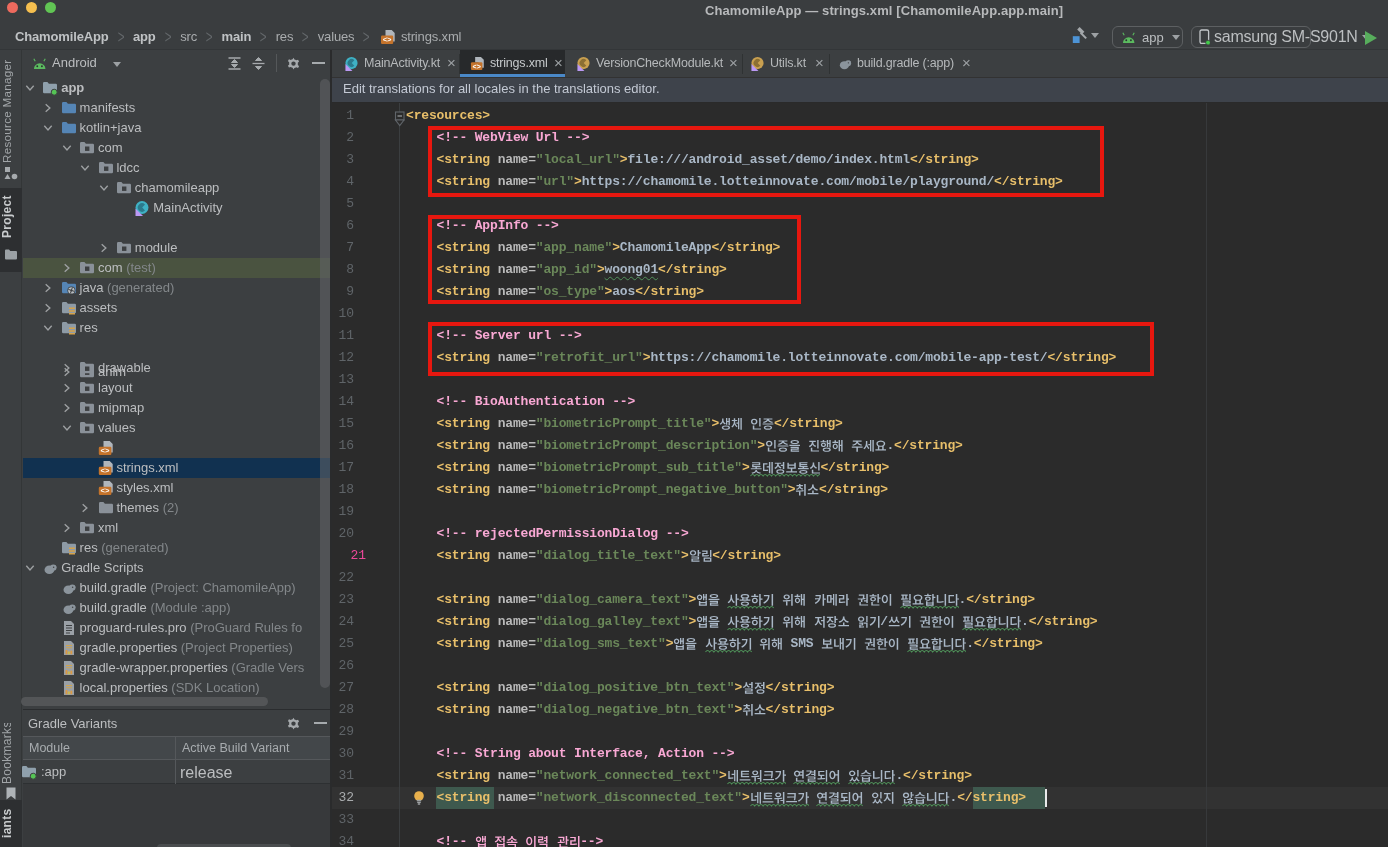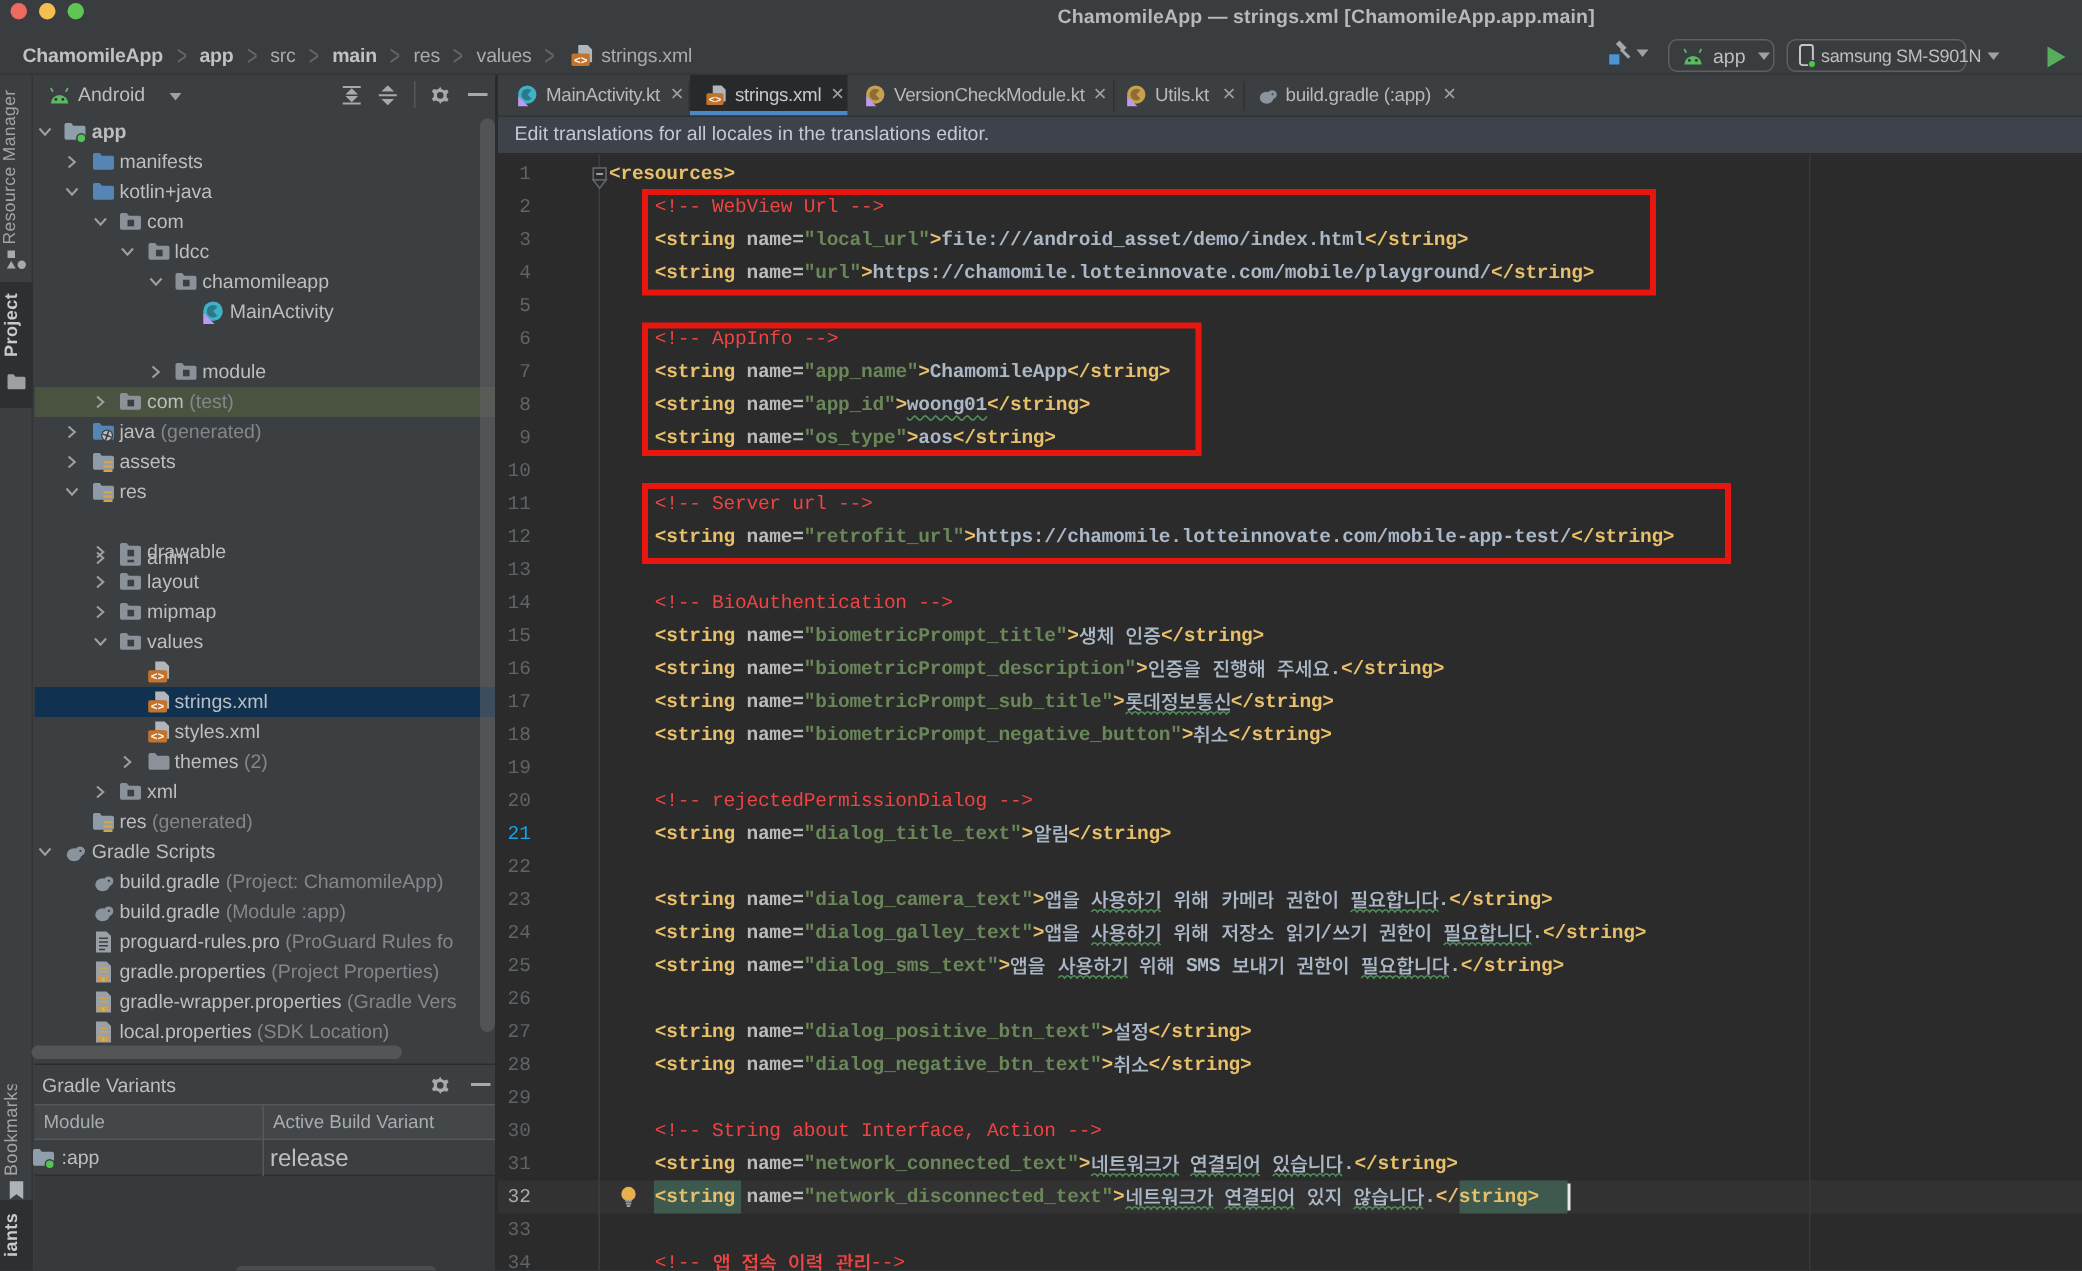--- a/index.html
+++ b/index.html
@@ -31,21 +31,21 @@
 #bv{left:23px;top:710px;width:308px;height:137px;background:#3c3f41}
 
 #editor{left:332px;top:78px;width:1056px;height:769px;background:#2b2b2b}
 #banner{left:332px;top:78px;width:1056px;height:25px;background:#3e434b;border-bottom:1px solid #2a2a2a;z-index:5}
 #bannertext{left:11px;top:3px;font-size:13px;color:#c3c9d4}
 .lnum{position:absolute;width:22px;text-align:right;height:22px;line-height:22px;
  font-family:"Liberation Mono",monospace;font-size:13px;color:#5f6468}
 .cl{position:absolute;height:22px;line-height:22px;white-space:pre;
  font-family:"Liberation Mono",monospace;font-size:13px;font-weight:700;letter-spacing:-.165px}
 .t{color:#e8bf6a}.a{color:#bababa}.s{color:#6a8759}.b{color:#a9b7c6}
-.c{color:#ef4444;font-weight:400}
+.c{color:#f9a8d4;font-weight:700}
 .k{display:inline-block;vertical-align:top;fill:currentColor}
 .wavy{text-decoration:underline;text-decoration-style:wavy;text-decoration-color:#51925c;text-decoration-thickness:1px;text-underline-offset:3px}
 
 #tabbar{left:332px;top:50px;width:1056px;height:28px;background:#3c3f41}
 .tab{position:absolute;top:0;height:27px}
 .tabtxt{position:absolute;top:6px;font-size:12.5px;letter-spacing:-.2px;color:#b6b9bb;white-space:pre}
 .tabx{position:absolute;top:4px;font-size:15px;font-weight:400;color:#9da1a4}
 .tsep{position:absolute;top:4px;width:1px;height:20px;background:#2f3233}
 .redbox{position:absolute;border:4px solid #e7170f;z-index:60}
 </style></head>
@@ -77,21 +77,21 @@
         <path d="M3.4 4.5 L1.9 1.8 M12.7 4.5 L14.2 1.8" stroke="#5bba5f" stroke-width="1.2"></path>
       </svg>
 <span>app</span>
       <span style="margin-left:2px;border-left:4px solid transparent;border-right:4px solid transparent;border-top:5px solid #9da1a4"></span>
     </div>
 <div class="abs combo" style="left:1191px;width:120px;padding-left:7px;gap:4px">
 <svg style="flex-shrink:0" width="11" height="16" viewBox="0 0 11 16">
         <rect x="1" y="1" width="8.6" height="13.4" rx="1.6" fill="none" stroke="#c2c6c9" stroke-width="1.3"></rect>
         <circle cx="9" cy="13.6" r="2.4" fill="#43ca4a" stroke="#3a3d3f" stroke-width="0.8"></circle>
       </svg>
-<span style="font-size:12px;white-space:nowrap;letter-spacing:-.25px">samsung SM-S901N</span>
+<span style="font-size:16px;white-space:nowrap;letter-spacing:-.25px">samsung SM-S901N</span>
       <span style="flex-shrink:0;border-left:4px solid transparent;border-right:4px solid transparent;border-top:5px solid #9da1a4"></span>
     </div>
 <div class="abs" style="left:1365px;top:31px;width:0;height:0;border-top:7px solid transparent;border-bottom:7px solid transparent;border-left:12px solid #57ad5c"></div>
 <div class="abs" id="stripe"></div>
 <div class="abs vtext" style="top:52px;height:118px;font-size:11.6px">Resource Manager</div>
 <svg class="abs" style="left:4px;top:166px" width="14" height="14" viewBox="0 0 14 14" fill="#a6aaad">
 <rect x="1" y="1" width="5" height="5"></rect>
       <circle cx="10.5" cy="10.5" r="2.8"></circle>
       <path d="M3.5 8 L6.5 13 H0.5 Z"></path>
     </svg>
@@ -529,21 +529,21 @@
 <div class="lnum" style="left:0px;top:247px;color:#5f6468">11</div>
 <div class="lnum" style="left:0px;top:269px;color:#5f6468">12</div>
 <div class="lnum" style="left:0px;top:291px;color:#5f6468">13</div>
 <div class="lnum" style="left:0px;top:313px;color:#5f6468">14</div>
 <div class="lnum" style="left:0px;top:335px;color:#5f6468">15</div>
 <div class="lnum" style="left:0px;top:357px;color:#5f6468">16</div>
 <div class="lnum" style="left:0px;top:379px;color:#5f6468">17</div>
 <div class="lnum" style="left:0px;top:401px;color:#5f6468">18</div>
 <div class="lnum" style="left:0px;top:423px;color:#5f6468">19</div>
 <div class="lnum" style="left:0px;top:445px;color:#5f6468">20</div>
-<div class="lnum" style="left:0px;top:467px;color:#0ea5e9">21</div>
+<div class="lnum" style="left:12px;top:467px;color:#ec4899">21</div>
 <div class="lnum" style="left:0px;top:489px;color:#5f6468">22</div>
 <div class="lnum" style="left:0px;top:511px;color:#5f6468">23</div>
 <div class="lnum" style="left:0px;top:533px;color:#5f6468">24</div>
 <div class="lnum" style="left:0px;top:555px;color:#5f6468">25</div>
 <div class="lnum" style="left:0px;top:577px;color:#5f6468">26</div>
 <div class="lnum" style="left:0px;top:599px;color:#5f6468">27</div>
 <div class="lnum" style="left:0px;top:621px;color:#5f6468">28</div>
 <div class="lnum" style="left:0px;top:643px;color:#5f6468">29</div>
 <div class="lnum" style="left:0px;top:665px;color:#5f6468">30</div>
 <div class="lnum" style="left:0px;top:687px;color:#5f6468">31</div>

